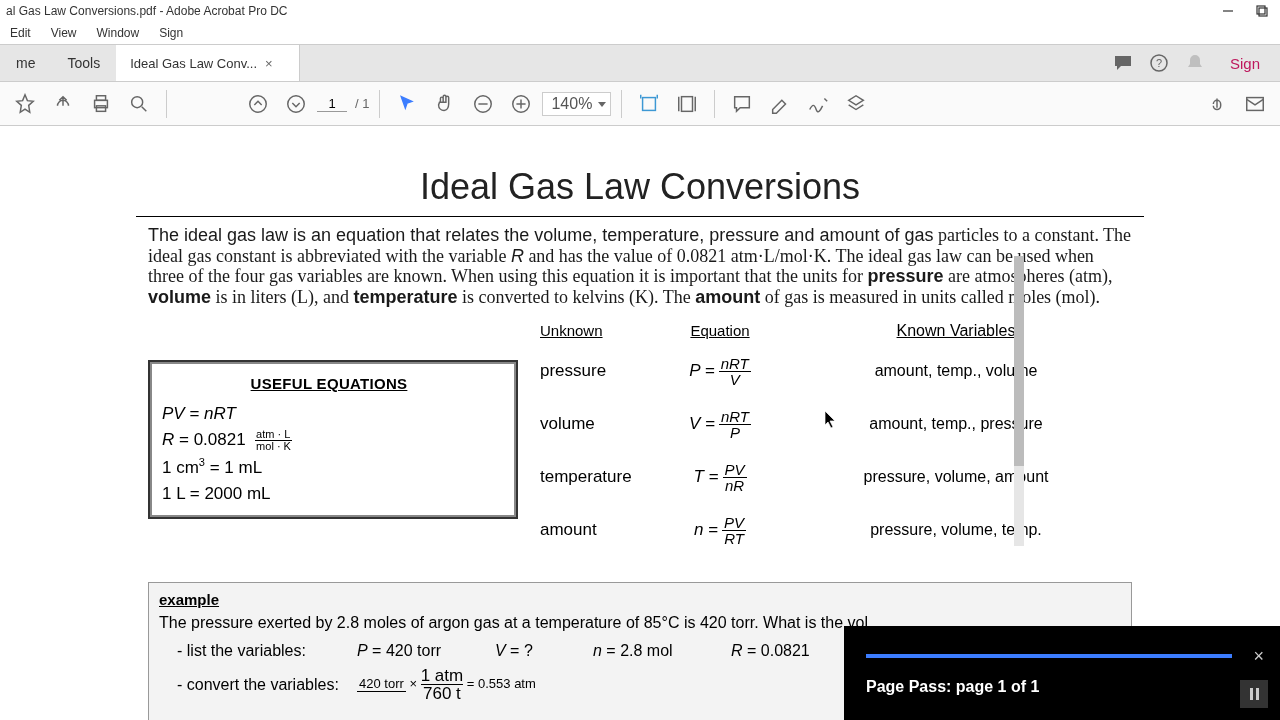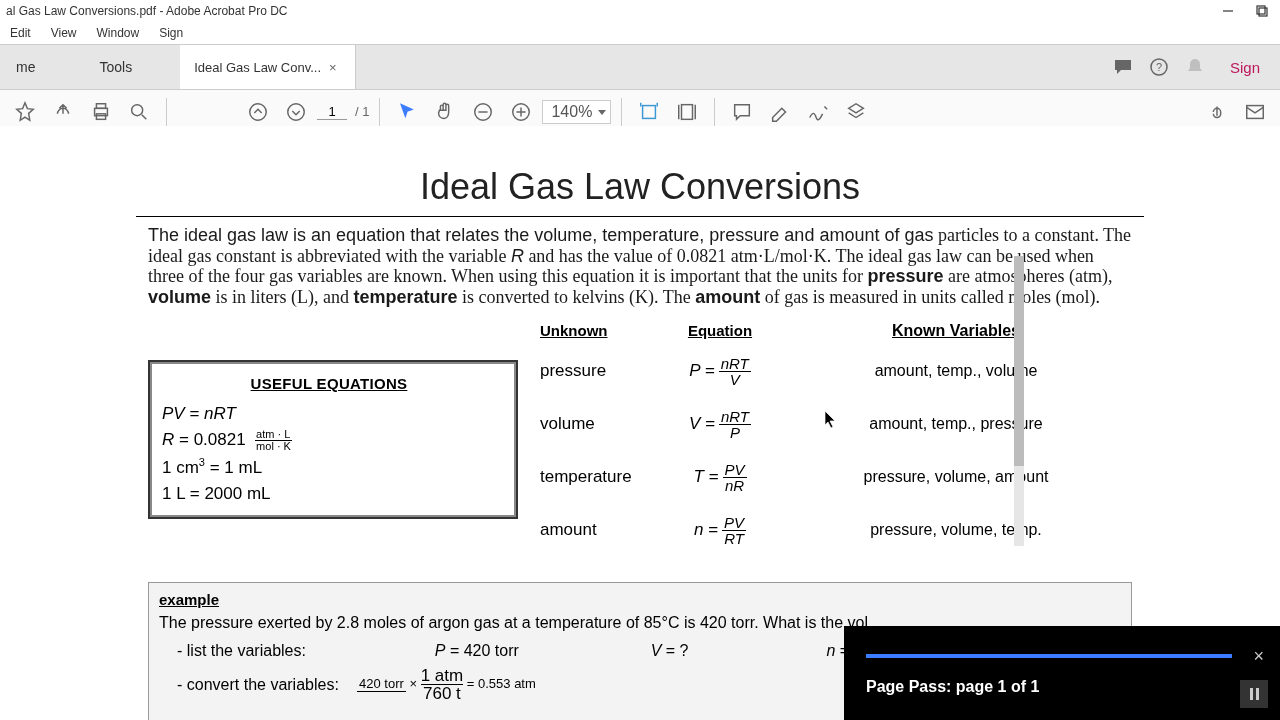--- a/index.html
+++ b/index.html
@@ -9,23 +9,23 @@
 .titlebar { height: 22px; background: #fff; display: flex; align-items: center; padding: 0 6px; font-size: 12px; color: #333; }
 .titlebar .spacer { flex: 1; }
 .titlebar .win-btn { width: 24px; height: 18px; margin-left: 10px; display: flex; align-items: center; justify-content: center; }
 .titlebar svg { stroke: #333; stroke-width: 1.2; fill: none; }
 
 
 .menubar { height: 22px; background: #fff; display: flex; align-items: center; padding: 0 0; font-size: 12px; color: #333; }
 .menubar .menu-item { padding: 2px 10px; }
 
 
-.tabbar { height: 46px; background: #e6e6e6; display: flex; align-items: center; border-top: 1px solid #ccc; border-bottom: 1px solid #ccc; gap: 32px; }
+.tabbar { height: 38px; background: #e6e6e6; display: flex; align-items: center; border-top: 1px solid #ccc; border-bottom: 1px solid #ccc; }
 .tabbar .nav-tab { padding: 0 16px; height: 100%; display: flex; align-items: center; font-size: 14px; color: #333; }
-.tabbar .doc-tab { background: #fff; height: 100%; display: flex; align-items: center; padding: 0 18px 0 14px; border-right: 1px solid #ccc; font-size: 13px; color: #333; }
+.tabbar .doc-tab { background: #fff; height: 100%; display: flex; align-items: center; padding: 0 26px 0 14px; border-right: 1px solid #ccc; font-size: 13px; color: #333; }
 .tabbar .doc-tab .close-x { margin-left: 8px; font-size: 13px; color: #666; }
 .tabbar .spacer { flex: 1; }
 .tabbar .right-icons { display: flex; align-items: center; gap: 14px; padding-right: 10px; }
 .tabbar .right-icons .ticon { width: 22px; height: 22px; display: flex; align-items: center; justify-content: center; }
 .tabbar .sign-in { font-size: 15px; color: #be185d; padding: 0 10px; }
 
 
 .toolbar { height: 44px; background: #fafafa; border-bottom: 1px solid #ccc; display: flex; align-items: center; padding: 0 8px; gap: 4px; }
 .toolbar .tbtn { width: 34px; height: 34px; display: flex; align-items: center; justify-content: center; border-radius: 2px; }
 .toolbar .sep { width: 1px; height: 28px; background: #ccc; margin: 0 6px; }
@@ -52,33 +52,33 @@
 .box .cols { display: flex; gap: 18px; }
 .box .col { flex: 1; white-space: nowrap; }
 .box sup { font-size: .65em; }
 .box sub { font-size: .7em; }
 .box .frac { display: inline-block; vertical-align: middle; text-align: left; font-size: 11px; line-height: 1; }
 .box .frac .top { display: block; border-bottom: 1px solid #000; padding: 0 1px; }
 .box .frac .bot { display: block; padding: 0 1px; }
 
 .eq-table { flex: 1; font-family: "Times New Roman", serif; font-size: 17px; }
 .eq-table .hdr-row { display: flex; margin-bottom: 16px; }
-.eq-table .hdr { text-decoration: underline; font-weight: bold; font-size: 15px; }
+.eq-table .hdr { text-decoration: underline; font-weight: normal; font-size: 15px; }
 .eq-table .c1 { width: 120px; }
 .eq-table .c2 { width: 120px; text-align: center; }
 .eq-table .c3 { flex: 1; text-align: center; font-size: 16px; }
 .eq-table .row { display: flex; align-items: center; margin-bottom: 22px; }
 .eq-table .eqn { font-style: italic; display: inline-flex; align-items: center; gap: 4px; }
 .eq-table .frac2 { display: inline-block; text-align: center; font-style: italic; font-size: 15px; line-height: 1; vertical-align: middle; }
 .eq-table .frac2 .top { display: block; border-bottom: 1.2px solid #000; padding: 0 2px; }
 .eq-table .frac2 .bot { display: block; padding: 0 2px; }
 
 .example-box { margin: 14px 12px 0; border: 1px solid #999; background: #f3f3f3; padding: 6px 10px 30px; font-family: "Times New Roman", serif; font-size: 16px; line-height: 1.5; position:relative; }
 .example-box .ex-title { font-weight: bold; text-decoration: underline; font-size: 15px; }
-.example-box .ex-row { display: flex; gap: 18px; margin-top: 4px; align-items: center; justify-content: space-between; }
+.example-box .ex-row { display: flex; gap: 18px; margin-top: 4px; align-items: center; }
 .example-box .ex-lbl { width: 180px; padding-left: 18px; }
 
 
 .vscroll { position: absolute; top: 130px; right: 256px; width: 10px; height: 290px; background: #e6e6e6; }
 .vscroll .thumb { position: absolute; top: 0; width: 10px; height: 210px; background: #bcbcbc; }
 
 
 .overlay { position: absolute; right: 0; bottom: 0; width: 436px; height: 94px; background: #000; color: #fff; }
 .overlay .progress { position: absolute; top: 28px; left: 22px; right: 48px; height: 4px; background: #2b5dbf; }
 .overlay .progress .fill { height: 100%; width: 100%; background: #3c7dff; }

